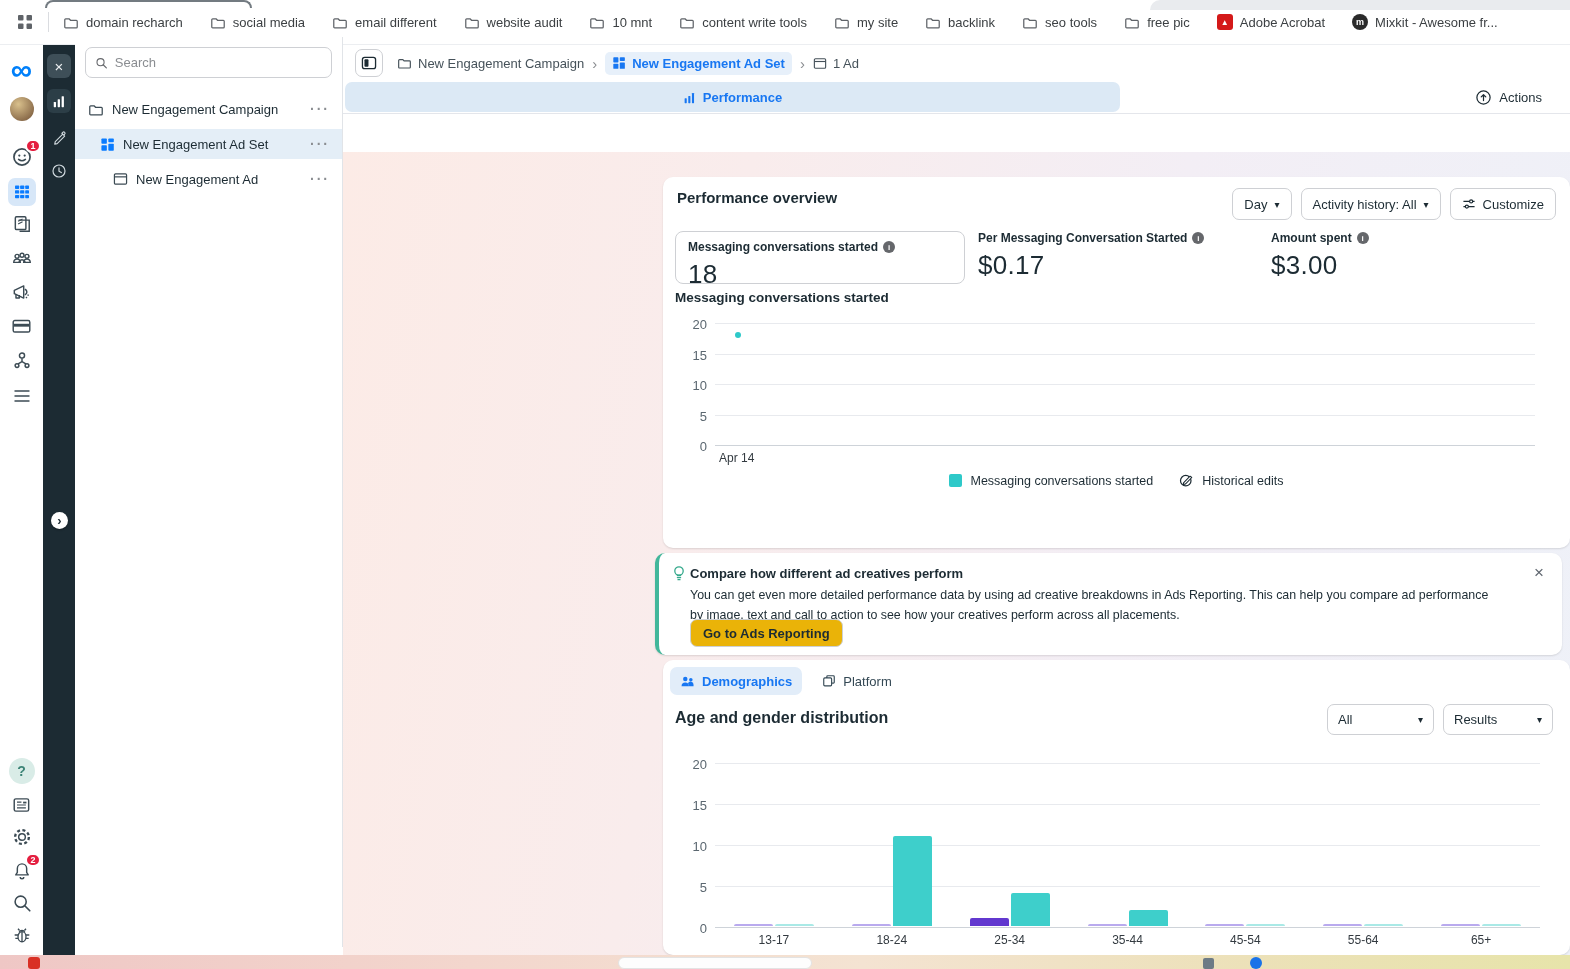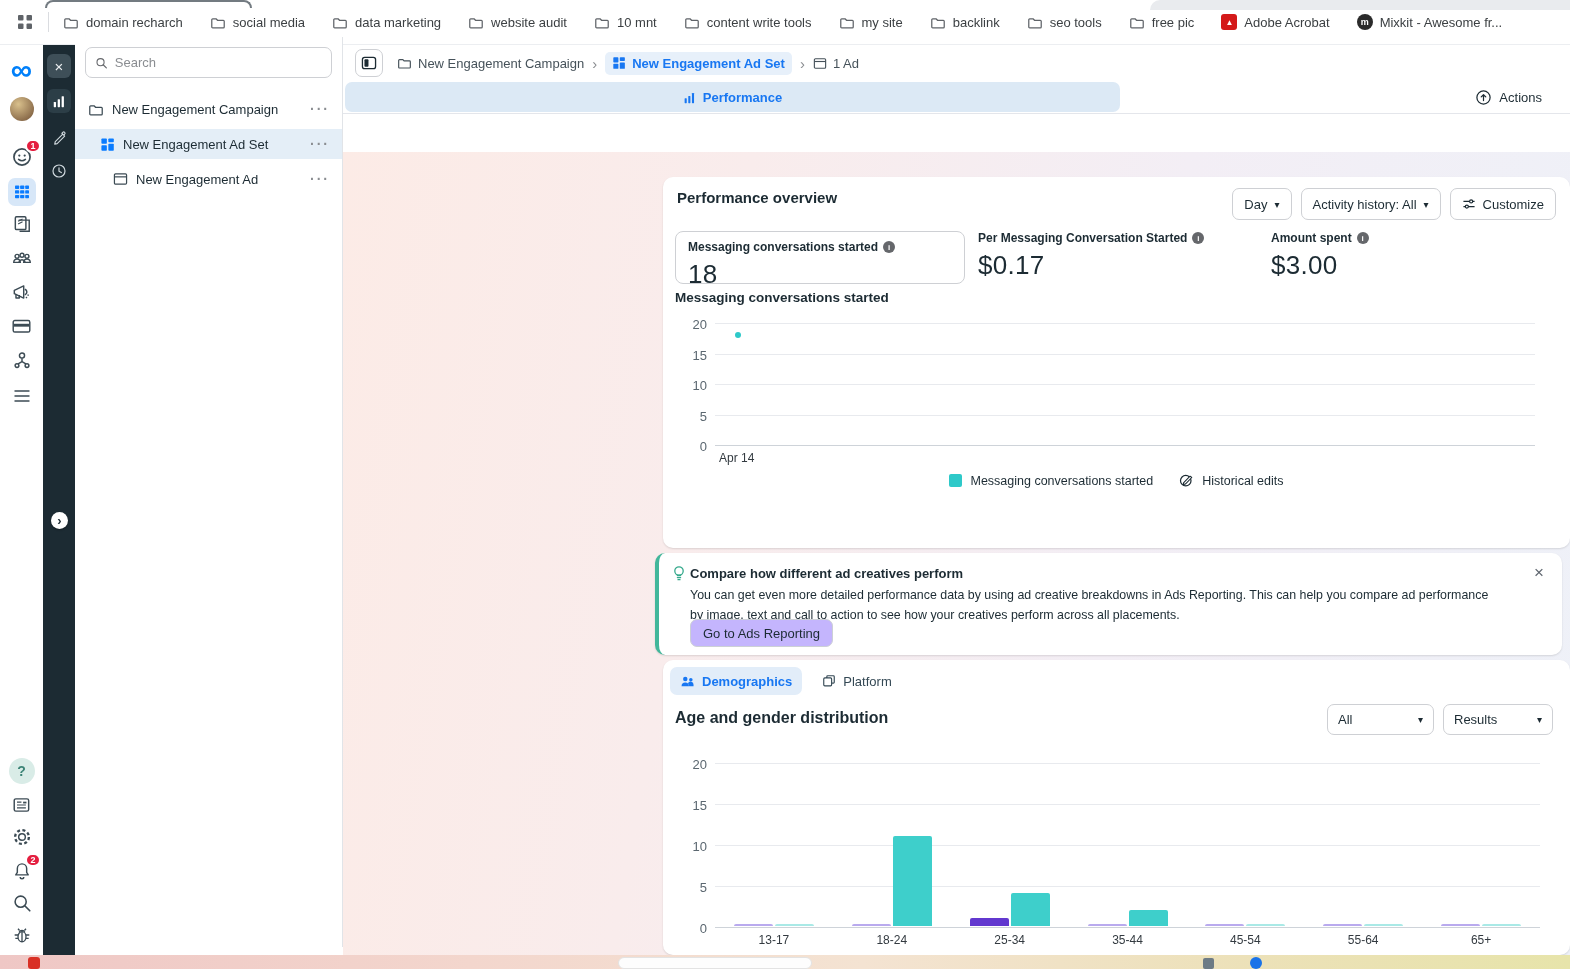--- a/index.html
+++ b/index.html
@@ -67,21 +67,21 @@
   .xlabel{position:absolute;left:56px;top:274px;font-size:12px;color:#333a40}
   .legend{position:absolute;left:0;right:0;top:296px;display:flex;justify-content:center;gap:26px;align-items:center;font-size:12.5px;color:#1c2b33}
   .lg{display:flex;align-items:center;gap:8px}
   .lg-swatch{width:13px;height:13px;border-radius:2px;background:#2ec9c9}
   
   .banner{left:312px;top:401px;width:907px;height:102px;border-left:4px solid #42b79b}
   .bulb{position:absolute;left:13px;top:12px}
   .banner-title{position:absolute;left:31px;top:13px;font-size:13px;font-weight:700}
   .banner-close{position:absolute;right:18px;top:10px;font-size:17px;color:#606770;cursor:pointer}
   .banner-body{position:absolute;left:31px;top:32px;right:60px;font-size:12.4px;line-height:1.62;color:#1c2b33}
-  .banner-btn{position:absolute;left:31px;top:66px;height:28px;border:1px solid #ccd0d5;border-radius:7px;background:#c4b5fd;font-size:13px;font-weight:400;padding:0 12px;display:flex;align-items:center;cursor:pointer;color:#1c2b33}
+  .banner-btn{position:absolute;left:31px;top:66px;height:28px;border:1px solid #ccd0d5;border-radius:7px;background:#eab308;font-size:13px;font-weight:700;padding:0 12px;display:flex;align-items:center;cursor:pointer;color:#1c2b33}
   
   .card3{left:320px;top:508px;width:907px;height:295px}
   .seg-tabs{position:absolute;left:7px;top:7px;display:flex;align-items:flex-end;gap:10px}
   .seg{height:28px;display:flex;align-items:center;gap:7px;padding:0 10px;font-size:13px;border-radius:7px;cursor:pointer;color:#344854}
   .seg.sel{background:#e2edf9;color:#1877f2;font-weight:600}
   .h2{position:absolute;left:12px;top:49px;font-size:16px;font-weight:700}
   .selects{position:absolute;top:44px;right:17px;display:flex;gap:9px}
   .select{height:31px;border:1px solid #ced0d4;border-radius:7px;background:#fff;display:flex;align-items:center;justify-content:space-between;font-size:13px;padding:0 10px;cursor:pointer}
   .select.w1{width:107px}.select.w2{width:110px}
   #bar-plot{left:52px;top:103px;width:825px;height:164px}
@@ -120,21 +120,21 @@
   <span class="bm">
       <svg width="16" height="15" viewBox="0 0 18 16">
         <path d="M2 5a1 1 0 0 1 1-1h4l1.5 1.5H15a1 1 0 0 1 1 1V13a1 1 0 0 1-1 1H3a1 1 0 0 1-1-1z" fill="none" stroke="#5f6368" stroke-width="1.4"></path>
       </svg>
       <span>social media</span>
     </span>
   <span class="bm">
       <svg width="16" height="15" viewBox="0 0 18 16">
         <path d="M2 5a1 1 0 0 1 1-1h4l1.5 1.5H15a1 1 0 0 1 1 1V13a1 1 0 0 1-1 1H3a1 1 0 0 1-1-1z" fill="none" stroke="#5f6368" stroke-width="1.4"></path>
       </svg>
-      <span>data marketing</span>
+      <span>email different</span>
     </span>
   <span class="bm">
       <svg width="16" height="15" viewBox="0 0 18 16">
         <path d="M2 5a1 1 0 0 1 1-1h4l1.5 1.5H15a1 1 0 0 1 1 1V13a1 1 0 0 1-1 1H3a1 1 0 0 1-1-1z" fill="none" stroke="#5f6368" stroke-width="1.4"></path>
       </svg>
       <span>website audit</span>
     </span>
   <span class="bm">
       <svg width="16" height="15" viewBox="0 0 18 16">
         <path d="M2 5a1 1 0 0 1 1-1h4l1.5 1.5H15a1 1 0 0 1 1 1V13a1 1 0 0 1-1 1H3a1 1 0 0 1-1-1z" fill="none" stroke="#5f6368" stroke-width="1.4"></path>

